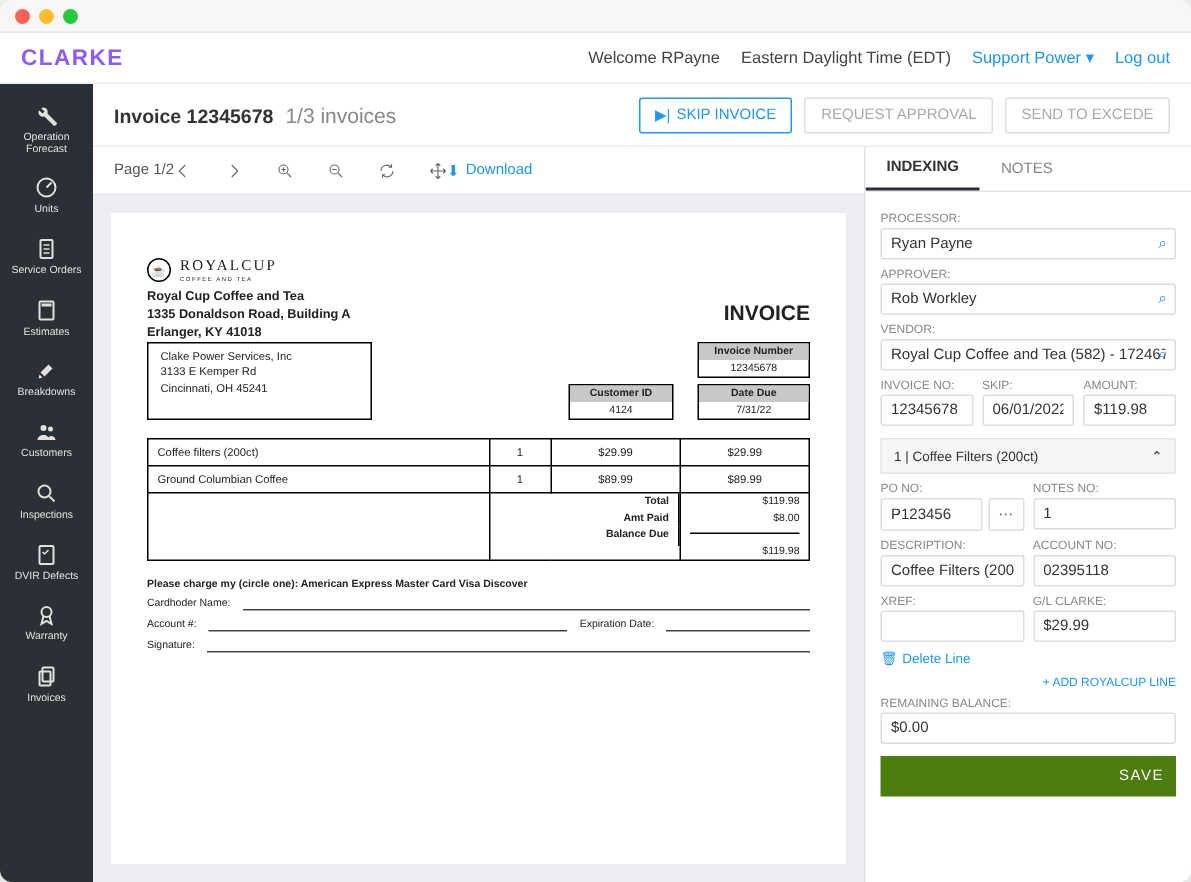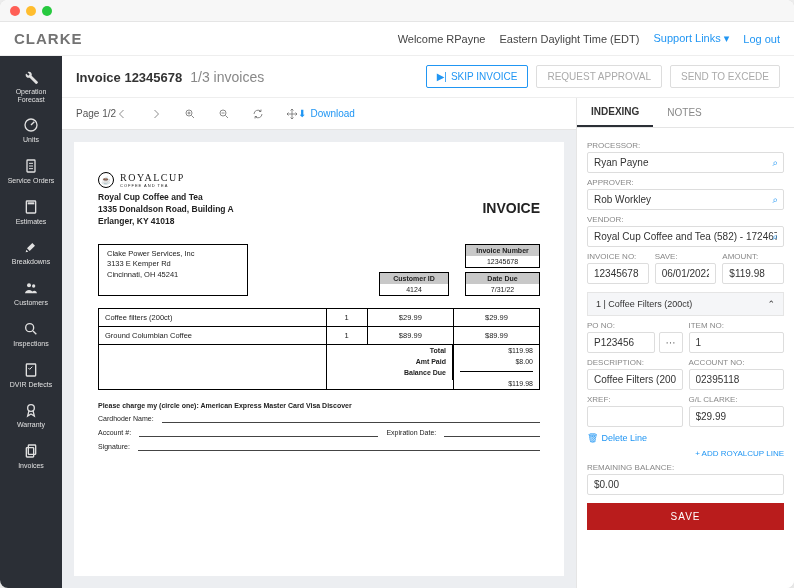--- a/index.html
+++ b/index.html
@@ -2,21 +2,21 @@
 <html><head>
 <meta charset="utf-8">
 <style>
 *{box-sizing:border-box;margin:0;padding:0;font-family:Arial,Helvetica,sans-serif}
 body{width:794px;height:588px;background:#f0f0f0;overflow:hidden;position:relative}
 .window{width:794px;height:588px;background:#fff;border-radius:8px;box-shadow:0 2px 10px rgba(0,0,0,0.1);display:flex;flex-direction:column;overflow:hidden}
 .titlebar{height:22px;background:#f7f7f7;border-bottom:1px solid #e5e5e5;display:flex;align-items:center;padding:0 10px;gap:6px}
 .dot{width:10px;height:10px;border-radius:50%}
 .dot.r{background:#ff5f56}.dot.y{background:#ffbd2e}.dot.g{background:#27c93f}
 .header{height:34px;display:flex;align-items:center;padding:0 14px;border-bottom:1px solid #eee;justify-content:space-between}
-.logo{font-weight:900;color:#737373;letter-spacing:1px;font-size:15px}
+.logo{font-weight:900;color:#8b5cf6;letter-spacing:1px;font-size:15px}
 .header-right{display:flex;align-items:center;gap:14px;font-size:11px;color:#444}
 .header-right .link{color:#2196f3;cursor:pointer}
 .body{flex:1;display:flex;overflow:hidden}
 .sidebar{width:62px;background:#2b2f36;display:flex;flex-direction:column;padding-top:6px}
 .sb-item{display:flex;flex-direction:column;align-items:center;color:#e0e0e0;padding:7px 2px;cursor:pointer;gap:3px}
 .sb-item svg{width:16px;height:16px;fill:#e0e0e0}
 .sb-item span{font-size:7px;text-align:center;line-height:1.1}
 .main{flex:1;display:flex;flex-direction:column;background:#f5f6f8;overflow:hidden}
 .topbar{height:42px;display:flex;align-items:center;justify-content:space-between;padding:0 14px;background:#fff;border-bottom:1px solid #eee}
 .title-group{display:flex;align-items:baseline;gap:8px}
@@ -33,21 +33,21 @@
 .toolbar-center svg{width:12px;height:12px;fill:none;stroke:#666;stroke-width:1.5;cursor:pointer}
 .download{color:#2196f3;cursor:pointer;display:flex;align-items:center;gap:4px}
 .page{flex:1;padding:12px;overflow:hidden}
 .doc{background:#fff;width:100%;height:100%;padding:30px 24px;font-size:8px;color:#222;position:relative}
 .doc-logo{display:flex;align-items:center;gap:6px;margin-bottom:4px}
 .doc-logo-img{width:16px;height:16px;border-radius:50%;border:1.5px solid #000;display:flex;align-items:center;justify-content:center}
 .doc-logo-text{font-size:10px;letter-spacing:1.5px;font-family:serif}
 .doc-addr{font-size:8px;line-height:1.4}
 .doc-addr b{font-size:8.5px}
 .inv-label{position:absolute;top:58px;right:24px;font-size:14px;font-weight:700}
-.doc-row{display:flex;justify-content:space-between;margin-top:16px}
+.doc-row{display:flex;justify-content:space-between;}
 .box{border:1px solid #000}
 .box-h{background:#c8c8c8;font-weight:600;text-align:center;padding:2px 8px;font-size:7px}
 .box-v{text-align:center;padding:2px 8px;font-size:7px}
 .cust{padding:4px 8px;font-size:7.5px;line-height:1.4}
 .doc-table{width:100%;border-collapse:collapse;margin-top:12px;font-size:7.5px}
 .doc-table th{border:1px solid #000;background:#c8c8c8;padding:3px 6px;font-weight:600;text-align:left}
 .doc-table td{border:1px solid #000;padding:4px 6px}
 .tot-row td{border:none;text-align:right;font-size:7px;padding:2px 6px}
 .tot-row .bd{border-right:1px solid #000}
 .hr{border-top:1px solid #000;margin:2px 0 6px}
@@ -61,38 +61,38 @@
 .form{padding:8px 10px;font-size:9px;color:#666;overflow-y:auto}
 .lbl{font-size:8px;color:#888;margin-bottom:2px;margin-top:5px}
 .inp{width:100%;border:1px solid #ddd;padding:4px 6px;font-size:10px;color:#333;border-radius:2px}
 .inp-wrap{position:relative}
 .inp-wrap .sico{position:absolute;right:6px;top:5px;color:#2196f3;font-size:10px}
 .row{display:flex;gap:6px}
 .row>div{flex:1}
 .line-head{background:#f5f6f8;border:1px solid #e5e5e5;padding:6px 8px;font-size:9px;color:#333;display:flex;justify-content:space-between;align-items:center;margin-top:8px;cursor:pointer}
 .del{color:#2196f3;font-size:9px;cursor:pointer;margin-top:6px;display:flex;align-items:center;gap:3px}
 .add{color:#2196f3;font-size:8px;text-align:right;margin-top:6px;cursor:pointer}
-.save{background:#b91c1c;color:#fff;text-align:center;padding:8px;font-size:10px;margin-top:8px;cursor:pointer;letter-spacing:1px}
+.save{background:#4d7c0f;color:#fff;text-align:right;padding:8px;font-size:10px;margin-top:8px;cursor:pointer;letter-spacing:1px}
 .dots{border:1px solid #ddd;padding:4px 6px;font-size:10px;border-radius:2px;cursor:pointer}
 </style>
 </head>
 <body>
 
 <div class="window">
   <div class="titlebar">
     <div class="dot r"></div>
     <div class="dot y"></div>
     <div class="dot g"></div>
   </div>
   <div class="header">
     <div class="logo">CLARKE</div>
     <div class="header-right">
       <span>Welcome RPayne</span>
       <span>Eastern Daylight Time (EDT)</span>
-      <span class="link">Support Links ▾</span>
+      <span class="link">Support Power ▾</span>
       <span class="link">Log out</span>
     </div>
   </div>
   <div class="body">
     <div class="sidebar">
       <div class="sb-item">
           <svg viewBox="0 0 24 24">
             <path d="M22 19l-9-9c1-3-1-6-4-6-1 0-2 0-2 1l3 3-2 2-3-3c-1 0-1 1-1 2 0 3 3 5 6 4l9 9c1 1 2 0 3-1s0-2 0-2z"></path>
           </svg>
           <span>Operation Forecast</span>
@@ -336,36 +336,36 @@
           </div>
           <div class="form">
             <div class="lbl">PROCESSOR:</div>
             <div class="inp-wrap"><input class="inp" value="Ryan Payne" style=""><span class="sico">⌕</span></div>
             <div class="lbl">APPROVER:</div>
             <div class="inp-wrap"><input class="inp" value="Rob Workley" style=""><span class="sico">⌕</span></div>
             <div class="lbl">VENDOR:</div>
             <div class="inp-wrap"><input class="inp" value="Royal Cup Coffee and Tea (582) - 172467" style=""><span class="sico">⌕</span></div>
             <div class="row">
               <div><div class="lbl">INVOICE NO:</div><input class="inp" value="12345678" style=""></div>
-              <div><div class="lbl">SAVE:</div><input class="inp" value="06/01/2022" style=""></div>
+              <div><div class="lbl">SKIP:</div><input class="inp" value="06/01/2022" style=""></div>
               <div><div class="lbl">AMOUNT:</div><input class="inp" value="$119.98" style=""></div>
             </div>
             <div class="line-head">
                 <span>1 | Coffee Filters (200ct)</span>
                 <span>⌃</span>
               </div>
             <div class="row">
               <div>
                   <div class="lbl">PO NO:</div>
                   <div style="display:flex;gap:4px">
                     <input class="inp" value="P123456" style="">
                     <div class="dots">⋯</div>
                   </div>
                 </div>
-              <div><div class="lbl">ITEM NO:</div><input class="inp" value="1" style=""></div>
+              <div><div class="lbl">NOTES NO:</div><input class="inp" value="1" style=""></div>
             </div>
             <div class="row">
               <div><div class="lbl">DESCRIPTION:</div><input class="inp" value="Coffee Filters (200ct)" style=""></div>
               <div><div class="lbl">ACCOUNT NO:</div><input class="inp" value="02395118" style=""></div>
             </div>
             <div class="row">
               <div><div class="lbl">XREF:</div><input class="inp" value="" style=""></div>
               <div><div class="lbl">G/L CLARKE:</div><input class="inp" value="$29.99" style=""></div>
             </div>
             <div class="del">

